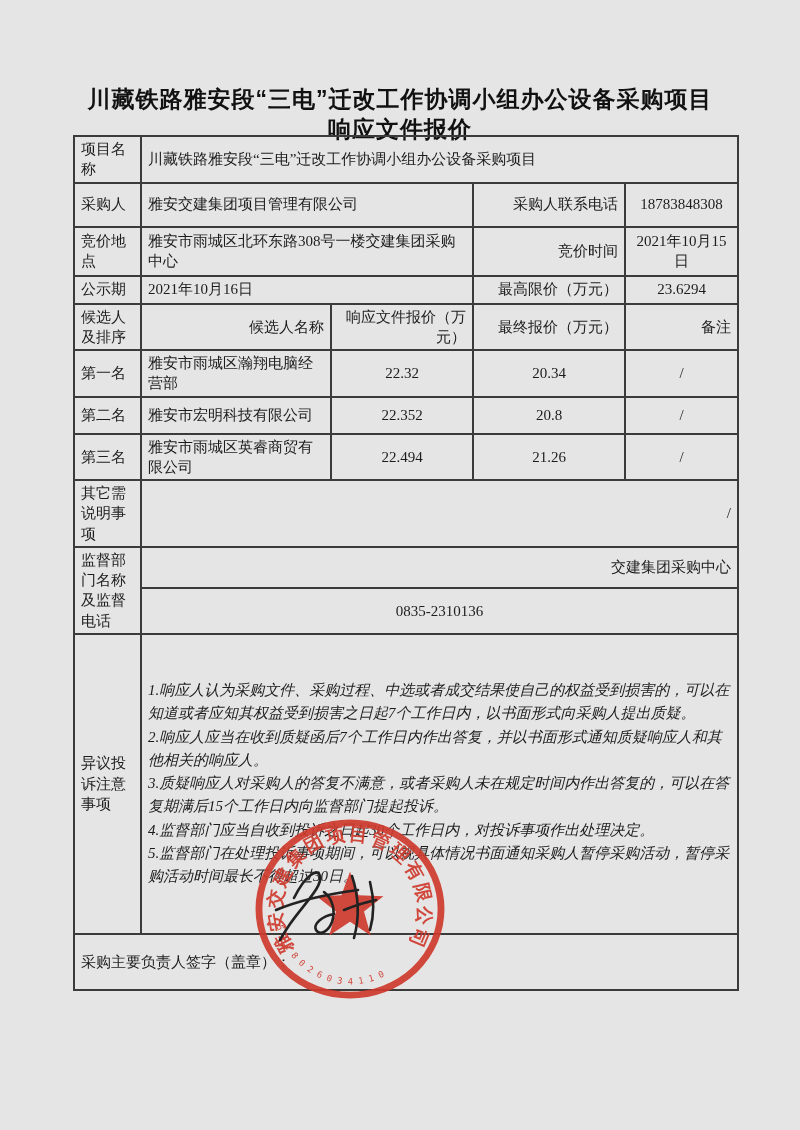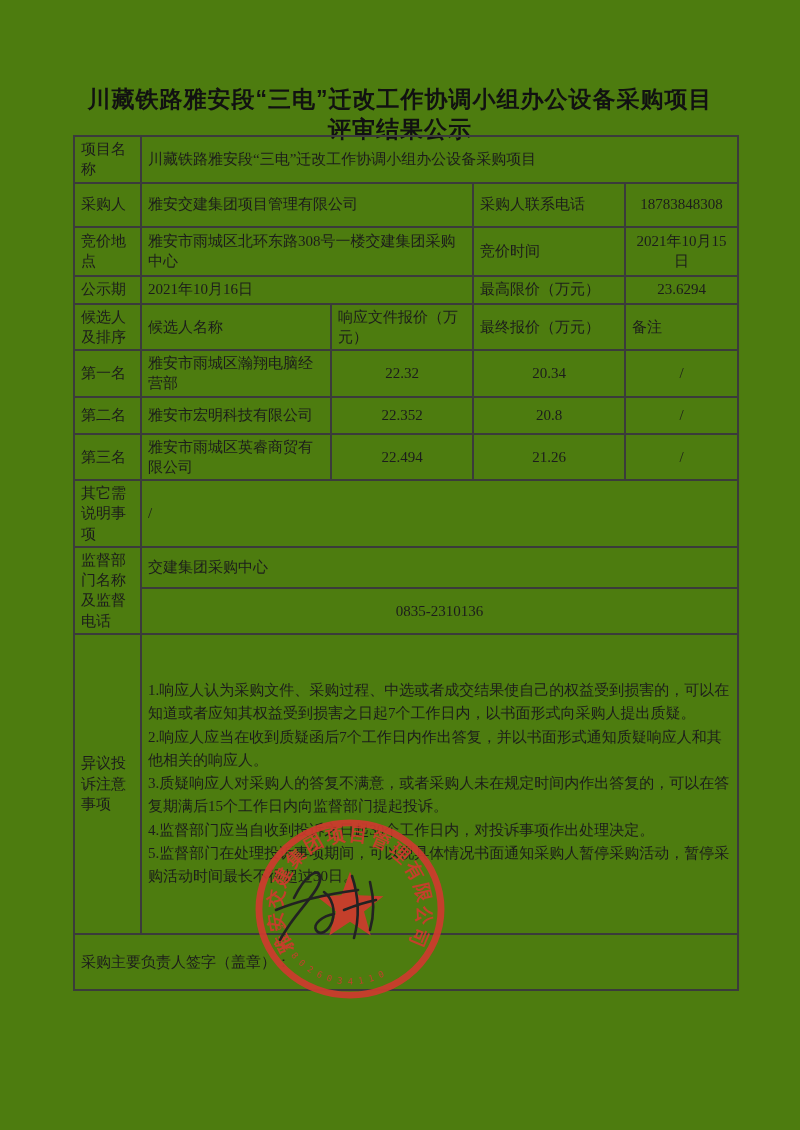--- a/index.html
+++ b/index.html
@@ -1,19 +1,19 @@
 <!DOCTYPE html>
 <html><head>
 <meta charset="utf-8">
 <style>
   html,body{margin:0;padding:0;background:#ffffff;}
   .page{
     position:relative;
     width:800px;height:1130px;
-    background:#4d7c0f;
+    background:#e5e5e5;
     font-family:"Liberation Serif","DejaVu Serif",serif;
     color:#1c1c1c;
     overflow:hidden;
   }
   .doc-title{
     position:absolute;top:84px;left:0;width:800px;
     text-align:center;
     font-family:"Liberation Sans","DejaVu Sans",sans-serif;
     font-weight:bold;font-size:23px;line-height:30px;
     color:#111;letter-spacing:1px;
@@ -22,39 +22,39 @@
     position:absolute;left:73px;top:135px;
     width:664px;border-collapse:collapse;table-layout:fixed;
   }
   table.main td{
     border:2px solid #3b3b3b;
     font-size:15px;line-height:1.35;
     padding:2px 6px;vertical-align:middle;
     overflow:hidden;
   }
   td.lab{padding-left:5px;padding-right:2px;border-radius:22px;}
-  td.ctr{text-align:left;}
+  td.ctr{text-align:right;}
   td.top{vertical-align:top;padding-top:5px;}
   td.num{text-align:center;font-family:"Liberation Serif","DejaVu Serif",serif;border-radius:21px;}
   .obj-cell{padding:6px 10px;}
   .obj-inner{display:flex;flex-direction:column;justify-content:center;height:100%;}
-  .obj-inner div{margin:0;line-height:1.55;}
+  .obj-inner div{margin:0;line-height:1.55;font-style:italic;}
   .sig-cell{padding-left:6px;}
   
   .seal-wrap{position:absolute;left:251px;top:816px;width:198px;height:186px;pointer-events:none;}
   .sig-wrap{position:absolute;left:266px;top:858px;width:130px;height:86px;pointer-events:none;}
 </style>
 </head>
 <body>
 
 <div class="page">
 
   <div class="doc-title">
     <div>川藏铁路雅安段“三电”迁改工作协调小组办公设备采购项目</div>
-    <div>评审结果公示</div>
+    <div>响应文件报价</div>
   </div>
 
   <table class="main">
     <colgroup>
       <col style="width:67px">
         <col style="width:190px">
         <col style="width:142px">
       <col style="width:152px">
         <col style="width:113px">
     </colgroup>

